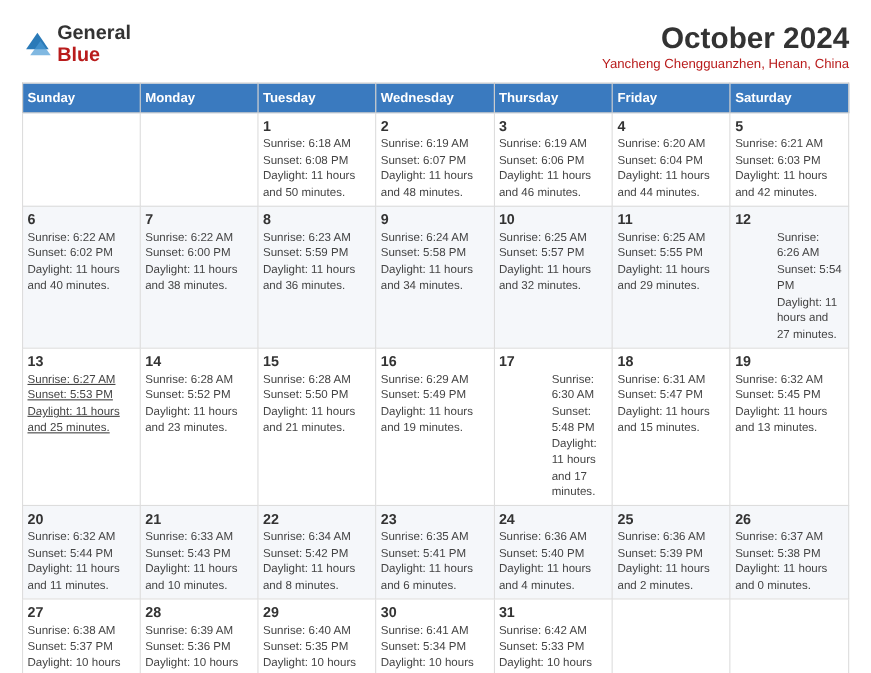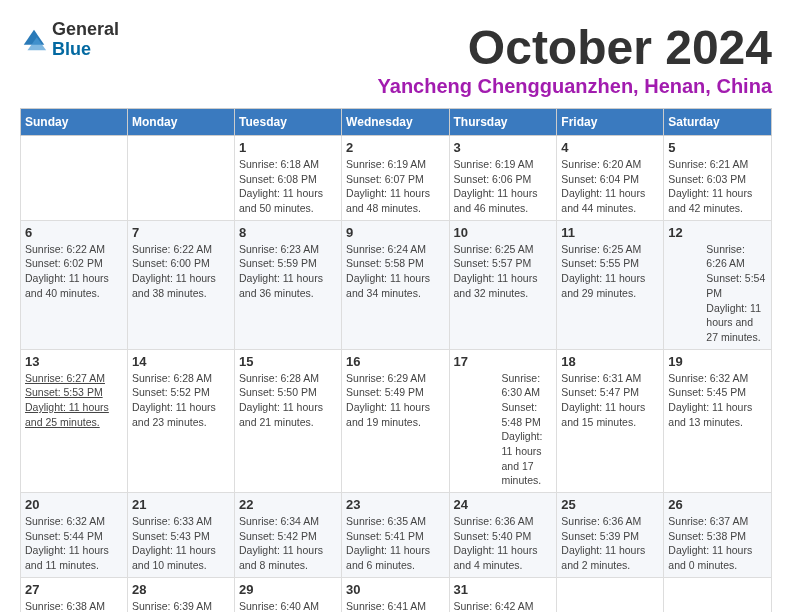--- a/index.html
+++ b/index.html
@@ -20,37 +20,37 @@
       display: flex;
       align-items: center;
       gap: 4px;
     }
     .logo-text {
       font-size: 18px;
       font-weight: bold;
       line-height: 1.1;
     }
     .logo-general { color: #333; }
-    .logo-blue { color: #0369a1; }
+    .logo-blue { color: #b91c1c; }
     .logo-icon {
       width: 28px;
       height: 28px;
     }
     .title-section {
       text-align: right;
     }
     .month-title {
-      font-size: 48px;
+      font-size: 27px;
       font-weight: bold;
       color: #333;
     }
     .location-title {
-      font-size: 20px;
-      color: #a21caf;
-      font-weight: bold;
+      font-size: 12px;
+      color: #b91c1c;
+      font-weight: normal;
     }
     .calendar {
       width: 100%;
       border-collapse: collapse;
       font-size: 11px;
     }
     .calendar th {
       background-color: #3a7abf;
       color: #ffffff;
       padding: 6px 4px;

